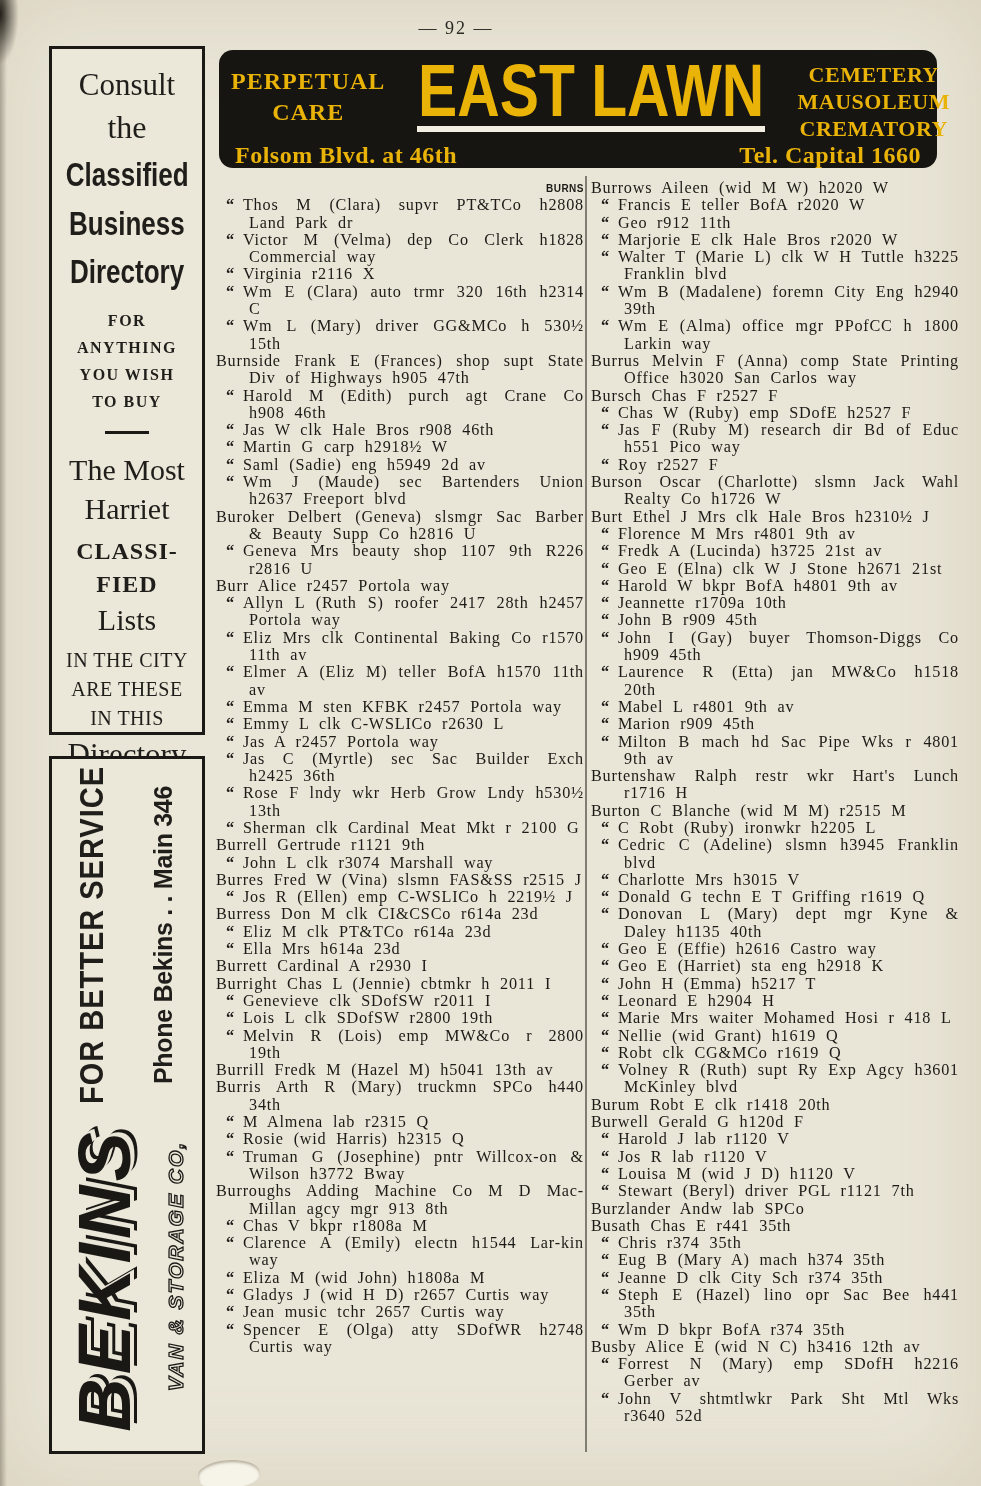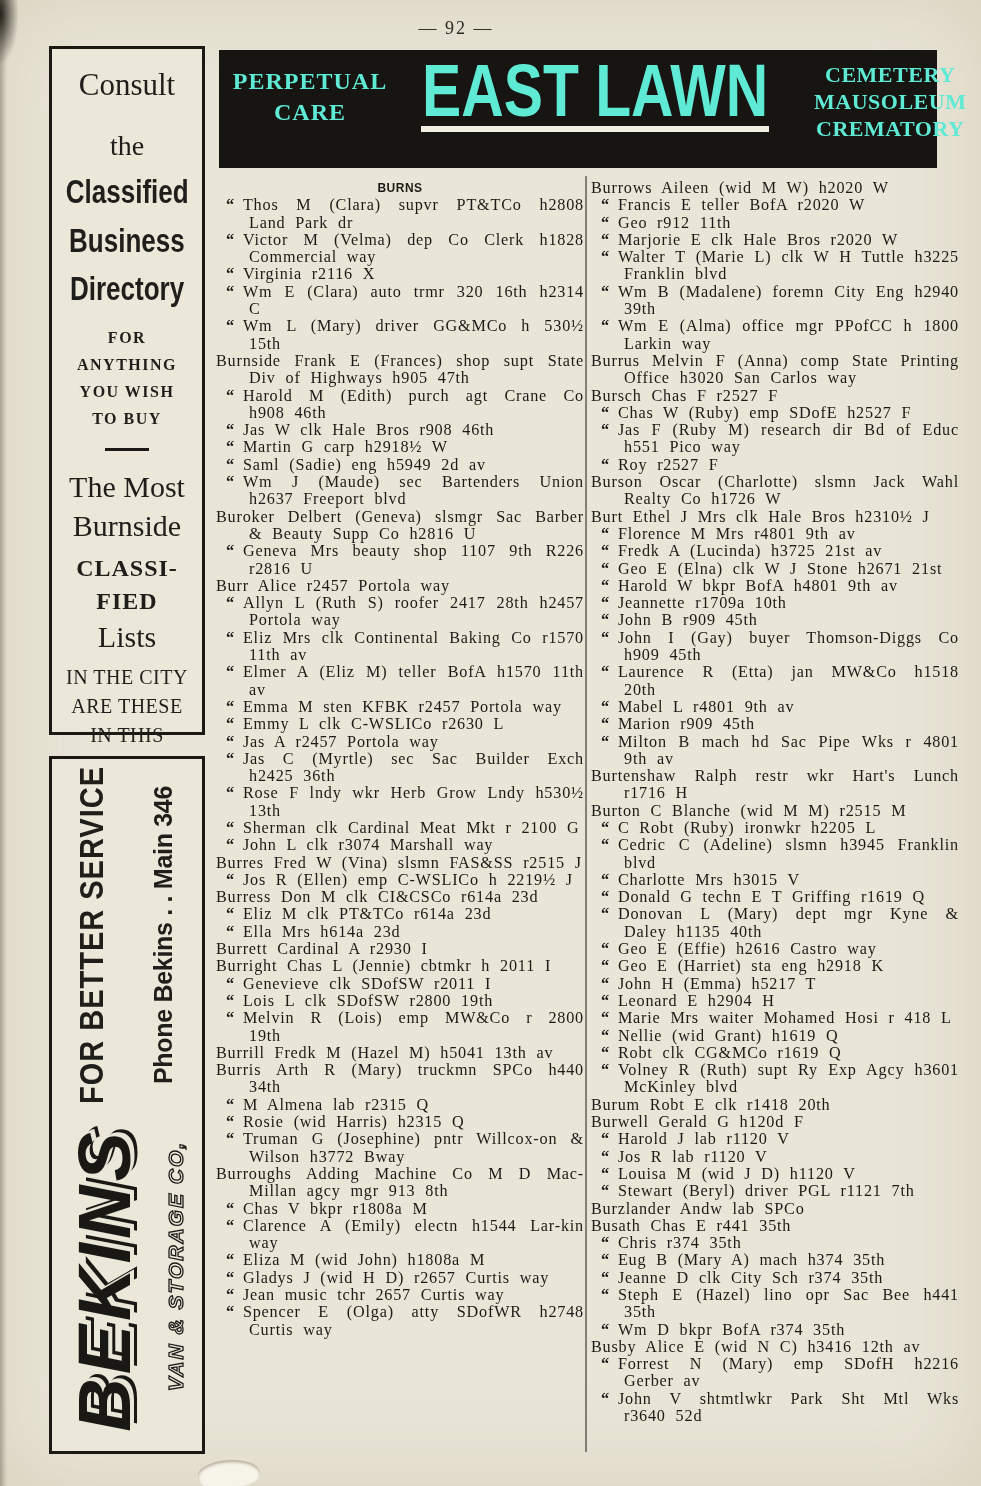--- a/index.html
+++ b/index.html
@@ -11,38 +11,38 @@
           background:radial-gradient(ellipse 26px 70px at 0px 14px, rgba(24,21,16,.95), rgba(24,21,16,0) 72%);}
   .edge{position:absolute;left:0;top:0;width:7px;height:100%;
         background:linear-gradient(90deg, rgba(40,34,24,.30), rgba(40,34,24,0));}
   .scuff{position:absolute;left:198px;top:1460px;width:62px;height:28px;background:#f6f3e9;
          border-radius:45% 55% 40% 40%;box-shadow:inset 0 2px 3px rgba(125,113,88,.55);transform:rotate(-6deg);}
   
   .pageno{position:absolute;top:18px;left:0;width:912px;text-align:center;
           font-size:18px;letter-spacing:2px;color:#2a2823;}
   
   .banner{position:absolute;left:219px;top:50px;width:718px;height:118px;background:#171512;
-          color:#5eead4;border-radius:0;display:flex;flex-direction:row;justify-content:space-between;
+          color:#eab308;border-radius:14px;display:flex;flex-direction:column;justify-content:space-between;
           padding:0;box-sizing:border-box;}
   .banner-main{display:flex;align-items:flex-start;padding:7px 12px 0 12px;}
   .pc{width:158px;text-align:center;font-weight:bold;font-size:24px;line-height:31px;
       letter-spacing:1px;margin-top:9px;}
   .el{flex:1;text-align:center;overflow:visible;}
   .el-name{font-family:"Liberation Sans",sans-serif;font-weight:bold;font-size:70px;line-height:64px;
            white-space:nowrap;transform:scale(.84,1.05);transform-origin:center top;letter-spacing:0px;}
   .el-rule{height:6px;background:#f2eee1;width:348px;margin:5px auto 0;}
   .svc{width:178px;text-align:center;font-weight:bold;font-size:22px;line-height:27px;margin-top:4px;letter-spacing:.5px;}
   .banner-bottom{display:flex;justify-content:space-between;padding:0 16px 8px 16px;
                  font-weight:bold;font-size:24px;letter-spacing:.5px;}
   
   .adbox{position:absolute;left:49px;width:156px;border:3px solid #1b1915;background:#ebe7d9;box-sizing:border-box;}
   .box1{top:46px;height:689px;display:flex;flex-direction:column;align-items:center;text-align:left;}
   .box2{top:756px;height:698px;}
   .l-consult{margin-top:20px;font-size:31px;line-height:1;}
-  .l-the{margin-top:32px;font-size:28px;line-height:1;}
+  .l-the{margin-top:11px;font-size:32px;line-height:1;}
   .l-heavy{margin-top:16px;font-family:"Liberation Sans",sans-serif;font-weight:bold;font-size:31px;line-height:1.05;
            transform:scale(.84,1.1);white-space:nowrap;}
   .l-caps{margin-top:11px;font-weight:bold;font-size:16px;line-height:1;letter-spacing:1.5px;}
   .l-caps.first{margin-top:24px;}
   .cdash{margin-top:21px;width:44px;border-top:3px solid #1b1915;}
   .l-serif-md{margin-top:9px;font-size:30px;line-height:1;}
   .l-serif-md.first{margin-top:21px;}
   .l-slab{margin-top:9px;font-weight:bold;font-size:24px;line-height:1;letter-spacing:1px;}
   .l-slab.first{margin-top:15px;}
   .l-caps2{margin-top:9px;font-size:20px;line-height:1;letter-spacing:.5px;}
@@ -63,22 +63,22 @@
   .bek-sub{left:-24px;top:492px;width:295px;height:30px;
        font-family:"Liberation Sans",sans-serif;font-weight:bold;font-style:italic;font-size:21px;
        letter-spacing:2px;color:#e9e5d7;-webkit-text-stroke:1.3px #1a1815;}
   
   .divider{position:absolute;left:585px;top:176px;width:2px;height:1276px;background:#4a463f;opacity:.65;}
   .col{position:absolute;top:180px;width:368px;font-size:16.2px;line-height:17.3px;
        letter-spacing:.8px;word-spacing:5px;text-align:justify;color:#1d1b17;}
   .col-left{left:216px;}
   .col-right{left:591px;}
   .ln{margin:0;}
-  .header{font-family:"Liberation Sans",sans-serif;font-weight:bold;font-size:12px;
-          letter-spacing:.5px;text-align:center;}
+  .header{font-family:"Liberation Sans",sans-serif;font-weight:bold;font-size:10px;
+          letter-spacing:.5px;text-align:right;}
   .entry{padding-left:33px;text-indent:-33px;}
   .ditto{padding-left:33px;text-indent:-23px;}
   .dt{font-weight:bold;margin-right:8px;}
 </style>
 </head>
 <body>
 
 <div class="page">
   <div class="smudge"></div>
   <div class="edge"></div>
@@ -113,21 +113,21 @@
     <div class="l-the">the</div>
     <div class="l-heavy">Classified</div>
     <div class="l-heavy">Business</div>
     <div class="l-heavy">Directory</div>
     <div class="l-caps first">FOR</div>
     <div class="l-caps">ANYTHING</div>
     <div class="l-caps">YOU WISH</div>
     <div class="l-caps">TO BUY</div>
     <div class="cdash"></div>
     <div class="l-serif-md first">The Most</div>
-    <div class="l-serif-md">Burnside</div>
+    <div class="l-serif-md">Harriet</div>
     <div class="l-slab first">CLASSI-</div>
     <div class="l-slab">FIED</div>
     <div class="l-serif-md">Lists</div>
     <div class="l-caps2 first">IN THE CITY</div>
     <div class="l-caps2">ARE THESE</div>
     <div class="l-caps2">IN THIS</div>
     <div class="l-dir2">Directory</div>
   </div>
 
   <div class="adbox box2">
@@ -156,20 +156,21 @@
       <p class="ln entry">Burr Alice r2457 Portola way</p>
       <p class="ln ditto"><span class="dt">“</span>Allyn L (Ruth S) roofer 2417 28th h2457 Portola way</p>
       <p class="ln ditto"><span class="dt">“</span>Eliz Mrs clk Continental Baking Co r1570 11th av</p>
       <p class="ln ditto"><span class="dt">“</span>Elmer A (Eliz M) teller BofA h1570 11th av</p>
       <p class="ln ditto"><span class="dt">“</span>Emma M sten KFBK r2457 Portola way</p>
       <p class="ln ditto"><span class="dt">“</span>Emmy L clk C-WSLICo r2630 L</p>
       <p class="ln ditto"><span class="dt">“</span>Jas A r2457 Portola way</p>
       <p class="ln ditto"><span class="dt">“</span>Jas C (Myrtle) sec Sac Builder Exch h2425 36th</p>
       <p class="ln ditto"><span class="dt">“</span>Rose F lndy wkr Herb Grow Lndy h530½ 13th</p>
       <p class="ln ditto"><span class="dt">“</span>Sherman clk Cardinal Meat Mkt r 2100 G</p>
+      <p class="ln entry">Burrell Gertrude r1121 9th</p>
       <p class="ln ditto"><span class="dt">“</span>John L clk r3074 Marshall way</p>
       <p class="ln entry">Burres Fred W (Vina) slsmn FAS&amp;SS r2515 J</p>
       <p class="ln ditto"><span class="dt">“</span>Jos R (Ellen) emp C-WSLICo h 2219½ J</p>
       <p class="ln entry">Burress Don M clk CI&amp;CSCo r614a 23d</p>
       <p class="ln ditto"><span class="dt">“</span>Eliz M clk PT&amp;TCo r614a 23d</p>
       <p class="ln ditto"><span class="dt">“</span>Ella Mrs h614a 23d</p>
       <p class="ln entry">Burrett Cardinal A r2930 I</p>
       <p class="ln entry">Burright Chas L (Jennie) cbtmkr h 2011 I</p>
       <p class="ln ditto"><span class="dt">“</span>Genevieve clk SDofSW r2011 I</p>
       <p class="ln ditto"><span class="dt">“</span>Lois L clk SDofSW r2800 19th</p>

